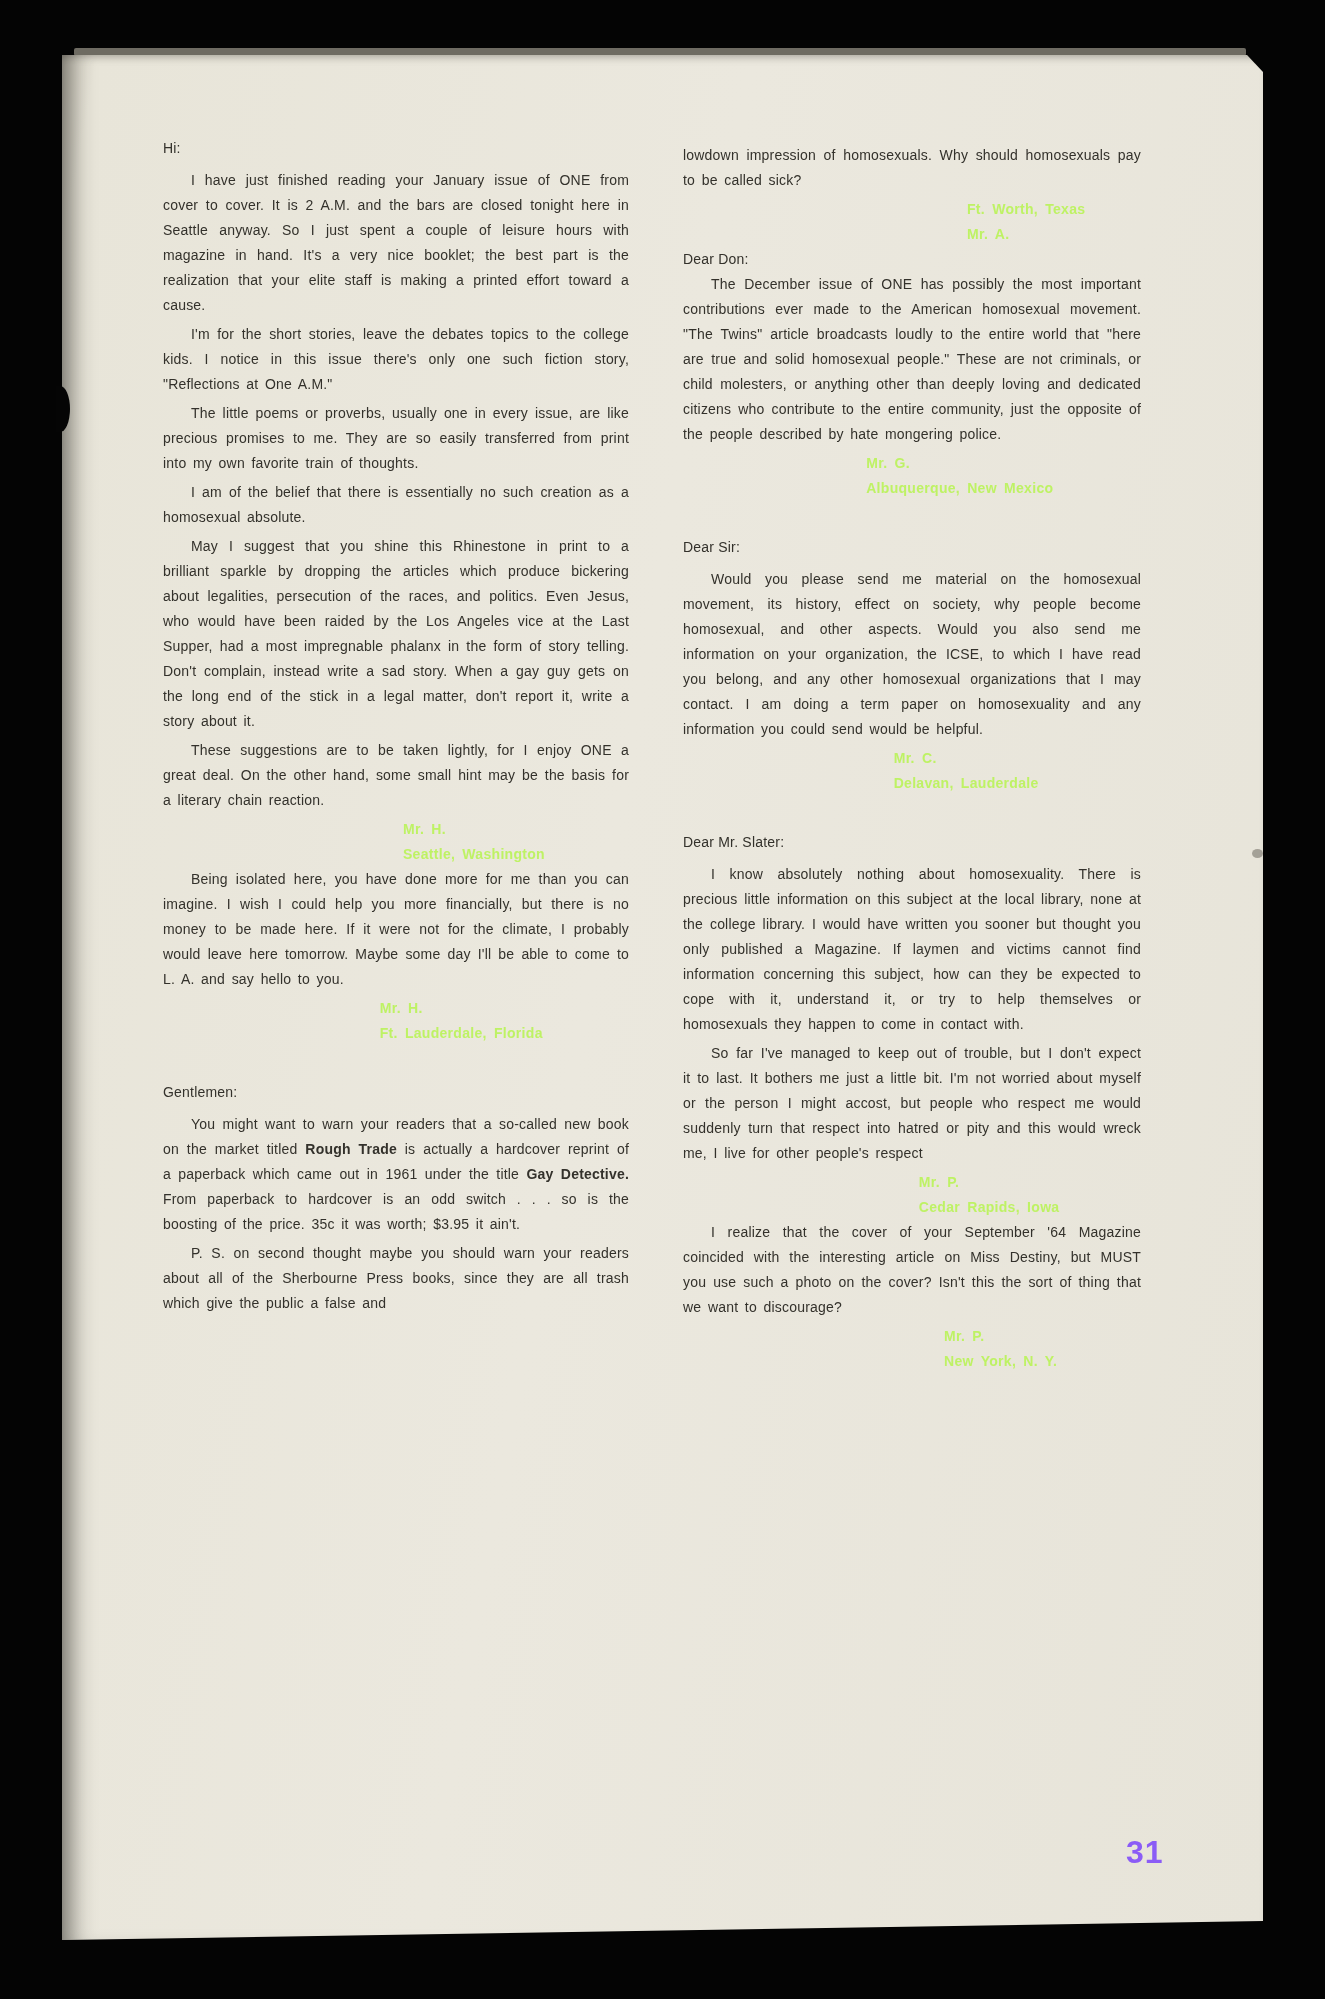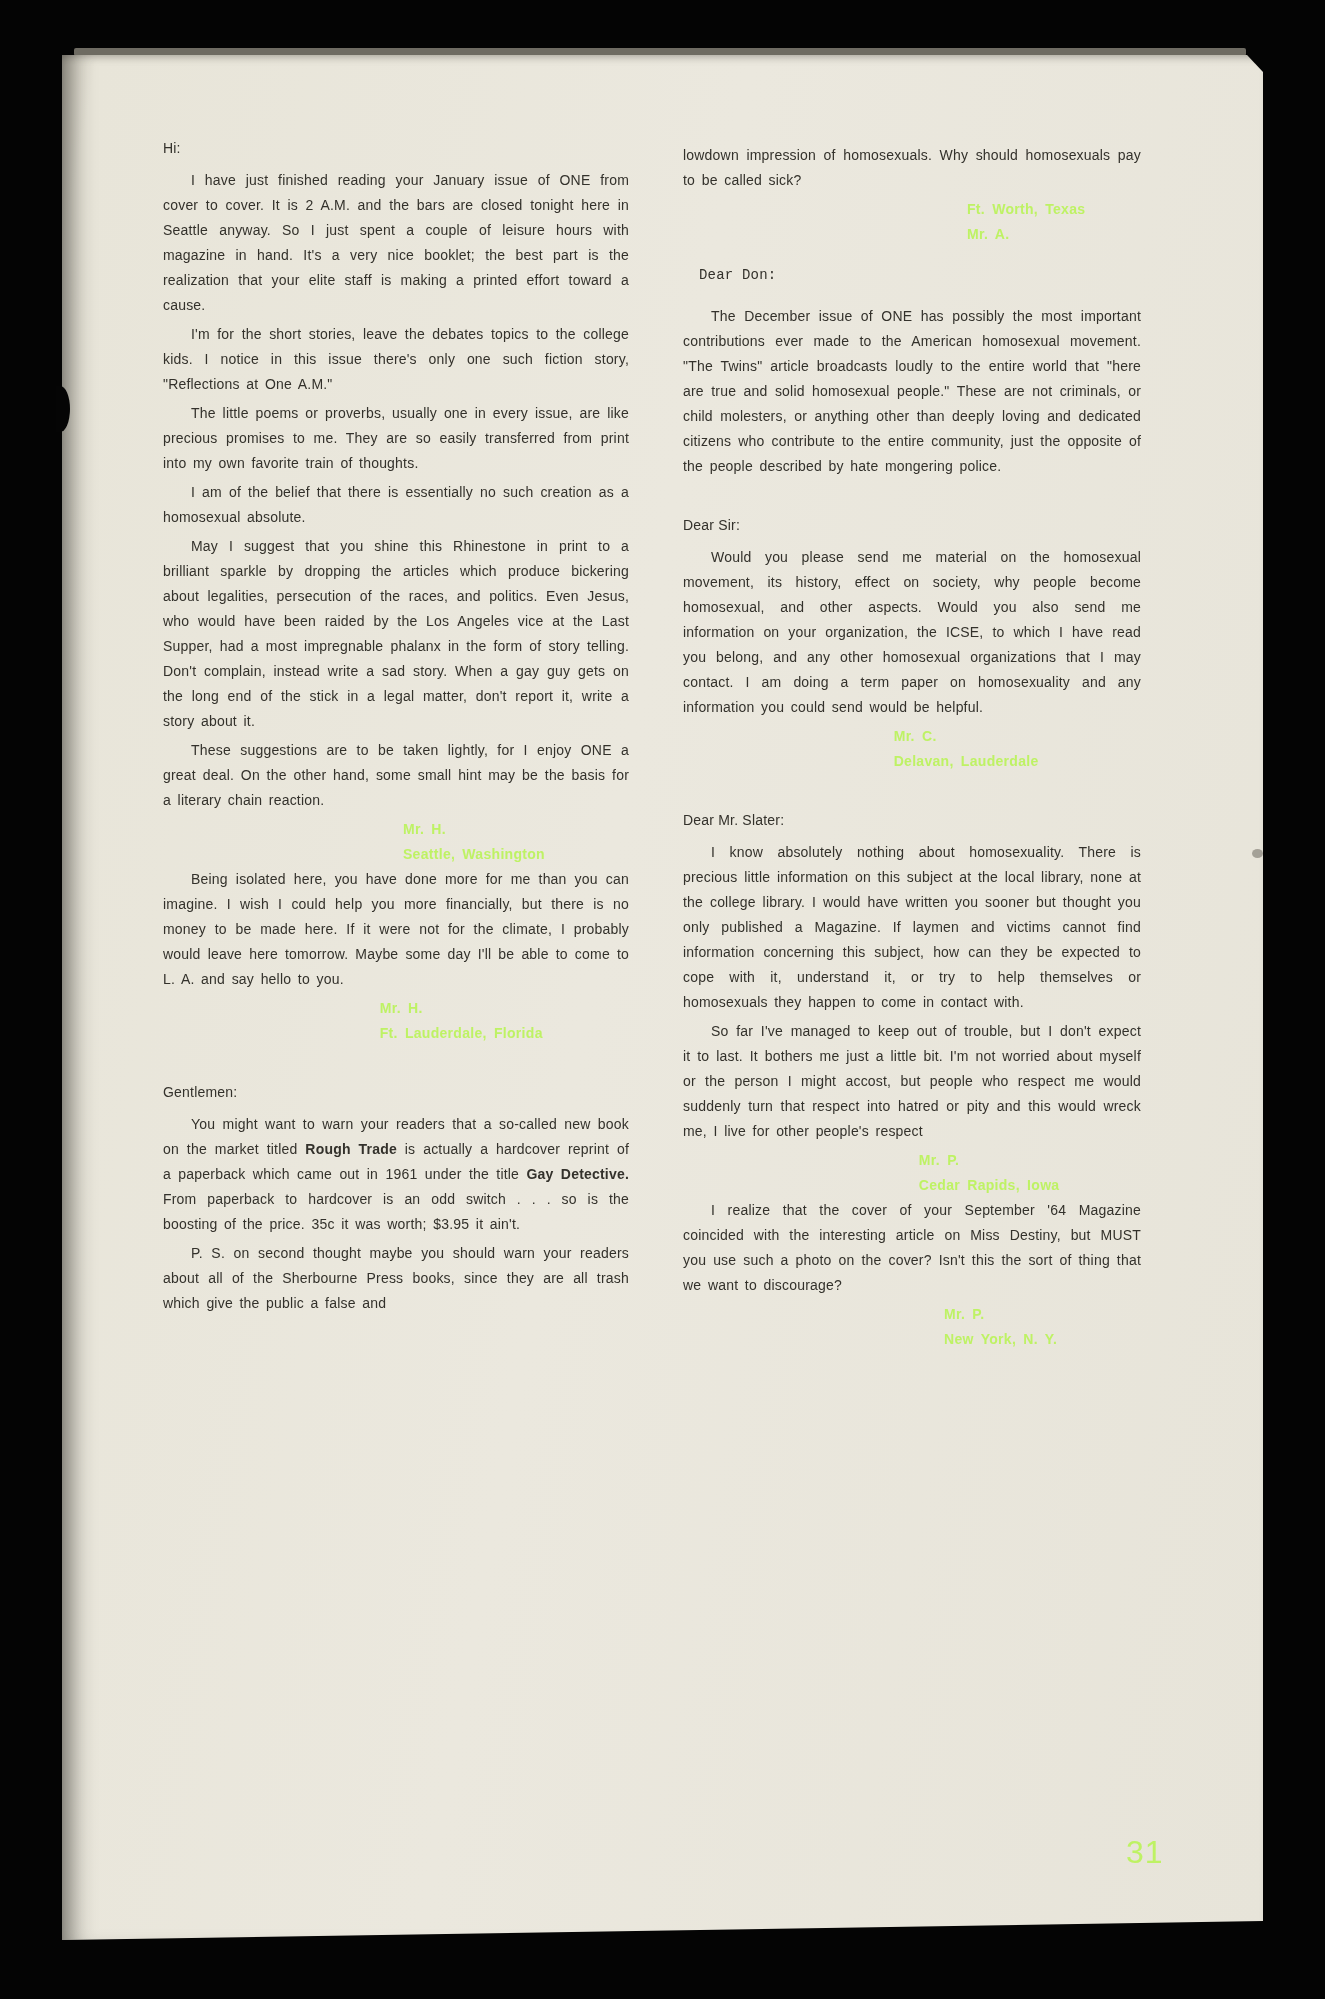--- a/index.html
+++ b/index.html
@@ -33,29 +33,29 @@
   }
   .col-left{left:163px;top:136px;width:466px;}
   .col-right{left:683px;top:143px;width:458px;}
   p.body-p{
     margin:0 0 4px 0;text-align:justify;text-indent:28px;
     word-spacing:2.5px;letter-spacing:0.2px;
   }
   p.body-p.noindent{text-indent:0;}
   .bold{font-weight:700;}
   .salutation{margin:34px 0 7px 0;letter-spacing:0.2px;}
-  .salutation.tight{margin:16px;font-family:Liberation Mono, monospace;}
+  .salutation.tight{margin:0;}
   .col > :first-child{margin-top:0;}
   .signature{
     font-weight:700;margin:2px 0 0 0;color:#bef264;
     letter-spacing:0.3px;word-spacing:3px;
   }
   .page-number{
     position:absolute;left:1126px;top:1836px;z-index:4;
-    font-size:32px;line-height:32px;font-weight:400;color:#bef264;letter-spacing:1px;
+    font-size:32px;line-height:32px;font-weight:700;color:#8b5cf6;letter-spacing:1px;
   }
 </style>
 </head>
 <body>
 
 <div class="page-top-edge"></div>
 <div class="paper"></div>
 <div class="edge-blob-left"></div>
 <div class="edge-smudge-right"></div>
 
@@ -81,20 +81,24 @@
     <p class="body-p"><span>P. S. on second thought maybe you should warn your readers about all of the Sherbourne Press books, since they are all trash which give the public a false and</span></p>
   </div>
 <div class="col col-right">
     <p class="body-p noindent"><span>lowdown impression of homosexuals. Why should homosexuals pay to be called sick?</span></p>
     <div class="signature" style="margin-left: 62%;">
       <div>Ft. Worth, Texas</div>
       <div>Mr. A.</div>
     </div>
     <div class="salutation tight">Dear Don:</div>
     <p class="body-p"><span>The December issue of ONE has possibly the most important contributions ever made to the American homosexual movement. "The Twins" article broadcasts loudly to the entire world that "here are true and solid homosexual people." These are not criminals, or child molesters, or anything other than deeply loving and dedicated citizens who contribute to the entire community, just the opposite of the people described by hate mongering police.</span></p>
+    <div class="signature" style="margin-left: 40%;">
+      <div>Mr. G.</div>
+      <div>Albuquerque, New Mexico</div>
+    </div>
     <div class="salutation">Dear Sir:</div>
     <p class="body-p"><span>Would you please send me material on the homosexual movement, its history, effect on society, why people become homosexual, and other aspects. Would you also send me information on your organization, the ICSE, to which I have read you belong, and any other homosexual organizations that I may contact. I am doing a term paper on homosexuality and any information you could send would be helpful.</span></p>
     <div class="signature" style="margin-left: 46%;">
       <div>Mr. C.</div>
       <div>Delavan, Lauderdale</div>
     </div>
     <div class="salutation">Dear Mr. Slater:</div>
     <p class="body-p"><span>I know absolutely nothing about homosexuality. There is precious little information on this subject at the local library, none at the college library. I would have written you sooner but thought you only published a Magazine. If laymen and victims cannot find information concerning this subject, how can they be expected to cope with it, understand it, or try to help themselves or homosexuals they happen to come in contact with.</span></p>
     <p class="body-p"><span>So far I've managed to keep out of trouble, but I don't expect it to last. It bothers me just a little bit. I'm not worried about myself or the person I might accost, but people who respect me would suddenly turn that respect into hatred or pity and this would wreck me, I live for other people's respect</span></p>
     <div class="signature" style="margin-left: 51.5%;">

